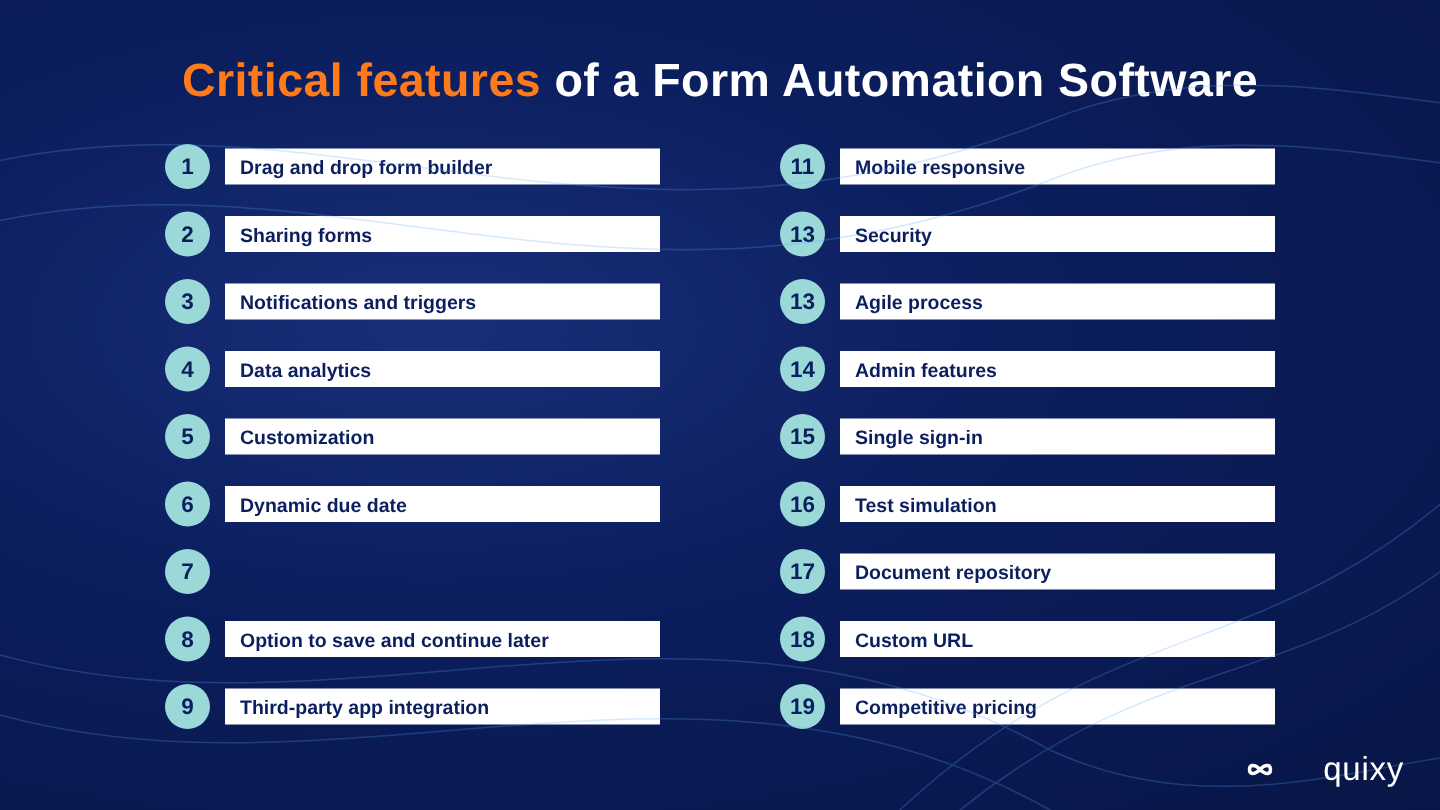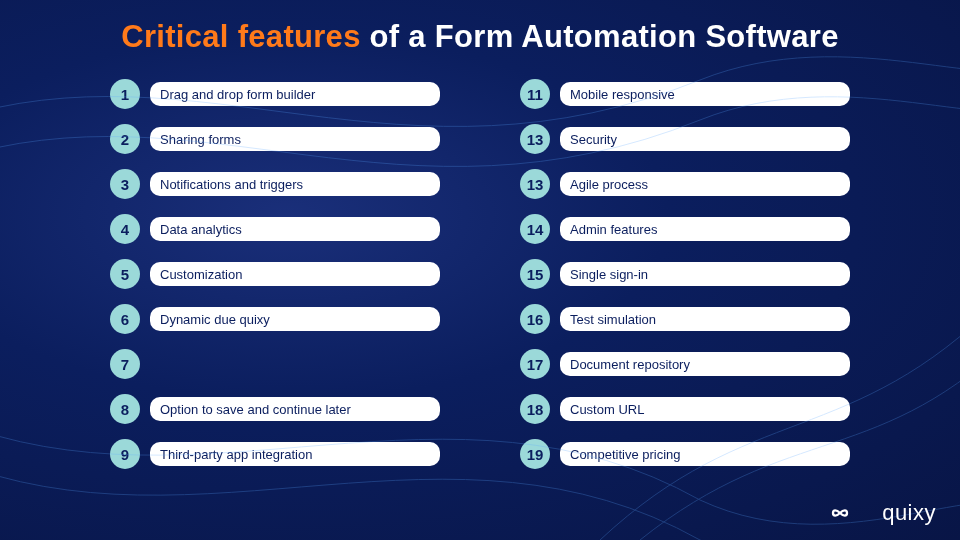--- a/index.html
+++ b/index.html
@@ -18,21 +18,21 @@
     inset: 0;
     pointer-events: none;
     opacity: 0.25;
   }
   .waves svg { width: 100%; height: 100%; }
   .title {
     text-align: center;
     font-size: 31px;
     font-weight: 700;
     color: #ffffff;
-    padding-top: 19px;
+    padding-top: 36px;
     letter-spacing: 0.3px;
   }
   .title .highlight { color: #ff7a1a; }
   .columns {
     display: flex;
     justify-content: center;
     gap: 80px;
     margin-top: 24px;
     padding: 0 40px;
   }
@@ -60,23 +60,22 @@
     flex-shrink: 0;
   }
   .bar {
     width: 290px;
     height: 24px;
     background: #ffffff;
     display: flex;
     align-items: center;
     padding-left: 10px;
     font-size: 13px;
-    font-weight: 400;
+    font-weight: 700;
     color: #0b1e5e;
-    border-radius: 10px;
   }
   .logo {
     position: absolute;
     right: 24px;
     bottom: 14px;
     display: flex;
     align-items: center;
     gap: 8px;
     color: #ffffff;
   }
@@ -128,21 +127,21 @@
     <div class="item">
         <div class="badge">4</div>
         <div class="bar">Data analytics</div>
       </div>
     <div class="item">
         <div class="badge">5</div>
         <div class="bar">Customization</div>
       </div>
     <div class="item">
         <div class="badge">6</div>
-        <div class="bar">Dynamic due quixy</div>
+        <div class="bar">Dynamic due date</div>
       </div>
     <div class="item">
         <div class="badge">7</div>
       </div>
     <div class="item">
         <div class="badge">8</div>
         <div class="bar">Option to save and continue later</div>
       </div>
     <div class="item">
         <div class="badge">9</div>

